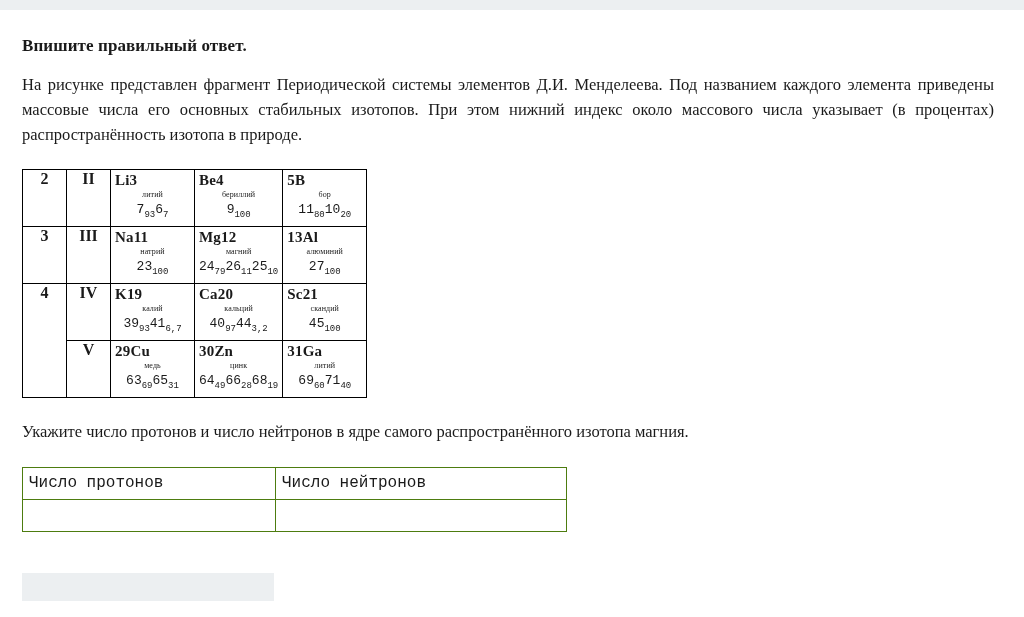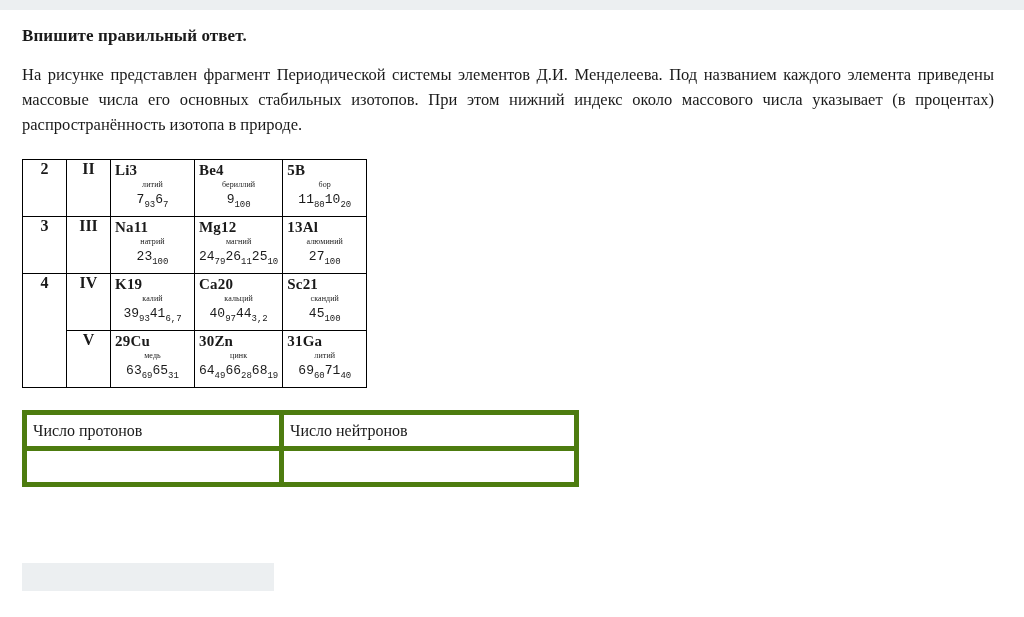--- a/index.html
+++ b/index.html
@@ -17,21 +17,21 @@
   }
   .top-strip {
     position: absolute;
     top: 0; left: 0;
     width: 1024px;
     height: 10px;
     background: #eceff1;
   }
   .page {
     position: absolute;
-    top: 10px; left: 0;
+    top: 20px; left: 0;
     width: 1008px;
   }
   .task-title {
     font-weight: bold;
     font-size: 17px;
     margin: 16px 0 0 22px;
     letter-spacing: 0.1px;
   }
   .intro {
     margin: 16px 14px 0 22px;
@@ -108,25 +108,26 @@
     margin: 22px 22px 0 22px;
     font-size: 16.5px;
     line-height: 1.5;
   }
   table.answers {
     margin: 22px 0 0 22px;
     border-collapse: collapse;
     table-layout: fixed;
   }
   table.answers td {
-    border: 5px solid #4d7c0f;
+    border: 1px solid #4d7c0f;
     height: 27px;
     font-size: 16px;
     padding: 2px 6px;
     vertical-align: middle;
+    font-family: Liberation Mono, monospace;
   }
   table.answers td.h1 { width: 240px; }
   table.answers td.h2 { width: 278px; }
 
   .footer-bar {
     position: absolute;
     left: 22px;
     top: 553px;
     width: 252px;
     height: 28px;
@@ -289,20 +290,21 @@
               </div>
               <div class="name">литий</div>
               <div class="isos"><span class="iso">69<sub>60</sub></span><span class="iso">71<sub>40</sub></span></div>
             </div>
           </td>
         </tr>
       </tbody>
     </table>
   </div>
 
+  <p class="question">Укажите число протонов и число нейтронов в ядре самого распространённого изотопа магния.</p>
 
   <table class="answers">
     <tbody>
       <tr>
         <td class="h1">Число протонов</td>
         <td class="h2">Число нейтронов</td>
       </tr>
       <tr>
         <td class="h1"></td>
         <td class="h2"></td>

